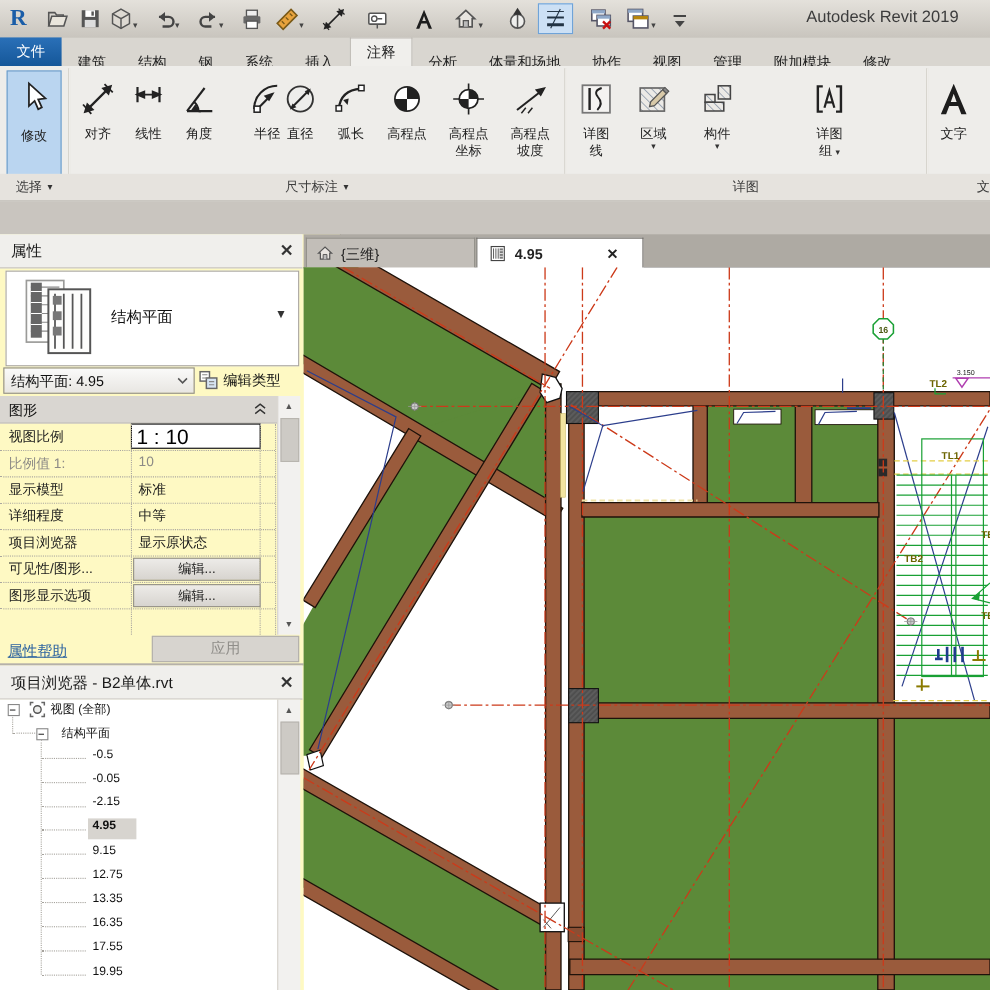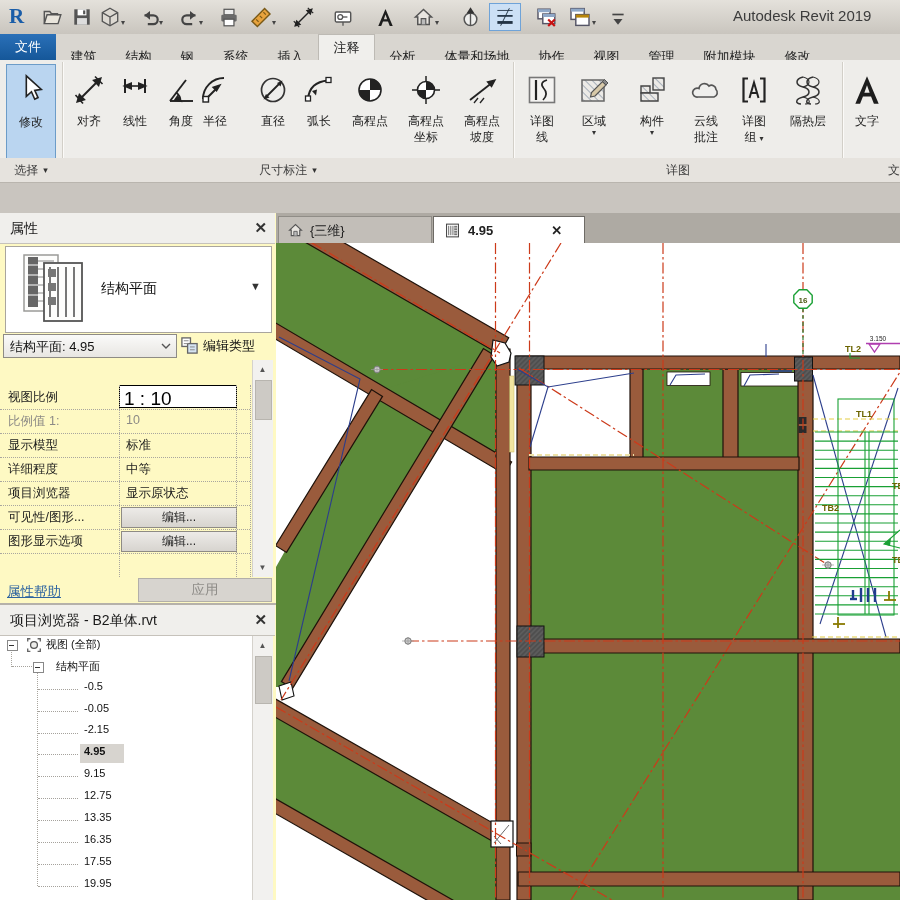--- a/index.html
+++ b/index.html
@@ -387,21 +387,21 @@
     <span class="rlb">线性</span>
       </div>
   <div class="rbtn" style="left:158px;width:46px">
     <span class="ric">
           <svg width="32" height="32" viewBox="0 0 32 32">
             <use href="#sy-angle"></use>
           </svg>
         </span>
     <span class="rlb">角度</span>
       </div>
-  <div class="rbtn" style="left:192px;width:46px">
+  <div class="rbtn" style="left:220px;width:46px">
     <span class="ric">
           <svg width="32" height="32" viewBox="0 0 32 32">
             <use href="#sy-radius"></use>
           </svg>
         </span>
     <span class="rlb">半径</span>
       </div>
   <div class="rbtn" style="left:250px;width:46px">
     <span class="ric">
           <svg width="32" height="32" viewBox="0 0 32 32">
@@ -464,45 +464,28 @@
       </div>
   <div class="rbtn" style="left:627px;width:50px">
     <span class="ric">
           <svg width="32" height="32" viewBox="0 0 32 32">
             <use href="#sy-component"></use>
           </svg>
         </span>
     <span class="rlb">构件</span>
     <span class="ddv">▾</span>
       </div>
-  <div class="rbtn" style="left:681px;width:50px">
-    <span class="ric">
-          <svg width="32" height="32" viewBox="0 0 32 32">
-            <use href="#sy-cloud"></use>
-          </svg>
-        </span>
-    <span class="rlb">云线</span>
-    <span class="rlb">批注</span>
-      </div>
   <div class="rbtn" style="left:731px;width:46px">
     <span class="ric">
           <svg width="32" height="32" viewBox="0 0 32 32">
             <use href="#sy-dgroup"></use>
           </svg>
         </span>
     <span class="rlb">详图</span>
     <span class="rlb"><span>组</span><span class="ddv" style="margin-left:3px">▾</span></span>
-      </div>
-  <div class="rbtn" style="left:779px;width:58px">
-    <span class="ric">
-          <svg width="32" height="32" viewBox="0 0 32 32">
-            <use href="#sy-insul"></use>
-          </svg>
-        </span>
-    <span class="rlb">隔热层</span>
       </div>
   <div class="rbtn" style="left:844px;width:46px">
     <span class="ric">
           <svg width="34" height="34" viewBox="0 0 32 32">
             <use href="#sy-textA"></use>
           </svg>
         </span>
     <span class="rlb">文字</span>
       </div>
   <div class="rbtn" style="left:888px;width:40px">
@@ -573,20 +556,29 @@
     <span class="abs" style="left:6px;top:3px;font-size:13px;color:#111;white-space:nowrap">结构平面: 4.95</span>
     <svg class="abs" style="right:5px;top:7px" width="10" height="8" viewBox="0 0 10 8">
           <polyline points="1,2 5,6 9,2" fill="none" stroke="#555" stroke-width="1.4"></polyline>
         </svg>
   </div>
   <div class="abs" style="left:180px;top:121px;width:95px;height:24px">
     <svg class="abs" style="left:0;top:2px" width="19" height="19" viewBox="0 0 20 20">
           <use href="#sy-edittype"></use>
         </svg>
     <span class="abs" style="left:23px;top:3px;font-size:13px;color:#111;white-space:nowrap">编辑类型</span>
+  </div>
+  <div class="abs" style="left:0;top:147px;width:252px;height:24px;background:#D9D6D1;border-bottom:1px solid #c2bfb9">
+    <span class="abs" style="left:8px;top:4px;font-size:13px;color:#111">图形</span>
+    <svg class="abs" style="right:10px;top:6px" width="11" height="12" viewBox="0 0 11 12">
+          <g fill="none" stroke="#333" stroke-width="1.3">
+            <polyline points="1,5 5.5,1.5 10,5"></polyline>
+            <polyline points="1,10 5.5,6.5 10,10"></polyline>
+          </g>
+        </svg>
   </div>
   <div class="prow" style="top:172px">
     <span class="plab">视图比例</span>
     <span class="abs" style="left:119px;top:0;width:116px;height:21px;background:#fff;border:1.6px solid #000">
           <span class="abs" style="left:4px;top:2px;font-size:19px;color:#000">1 : 10</span>
         </span>
   </div>
   <div class="prow" style="top:196px">
     <span class="plab grey">比例值 1:</span>
     <span class="pval grey">10</span>

